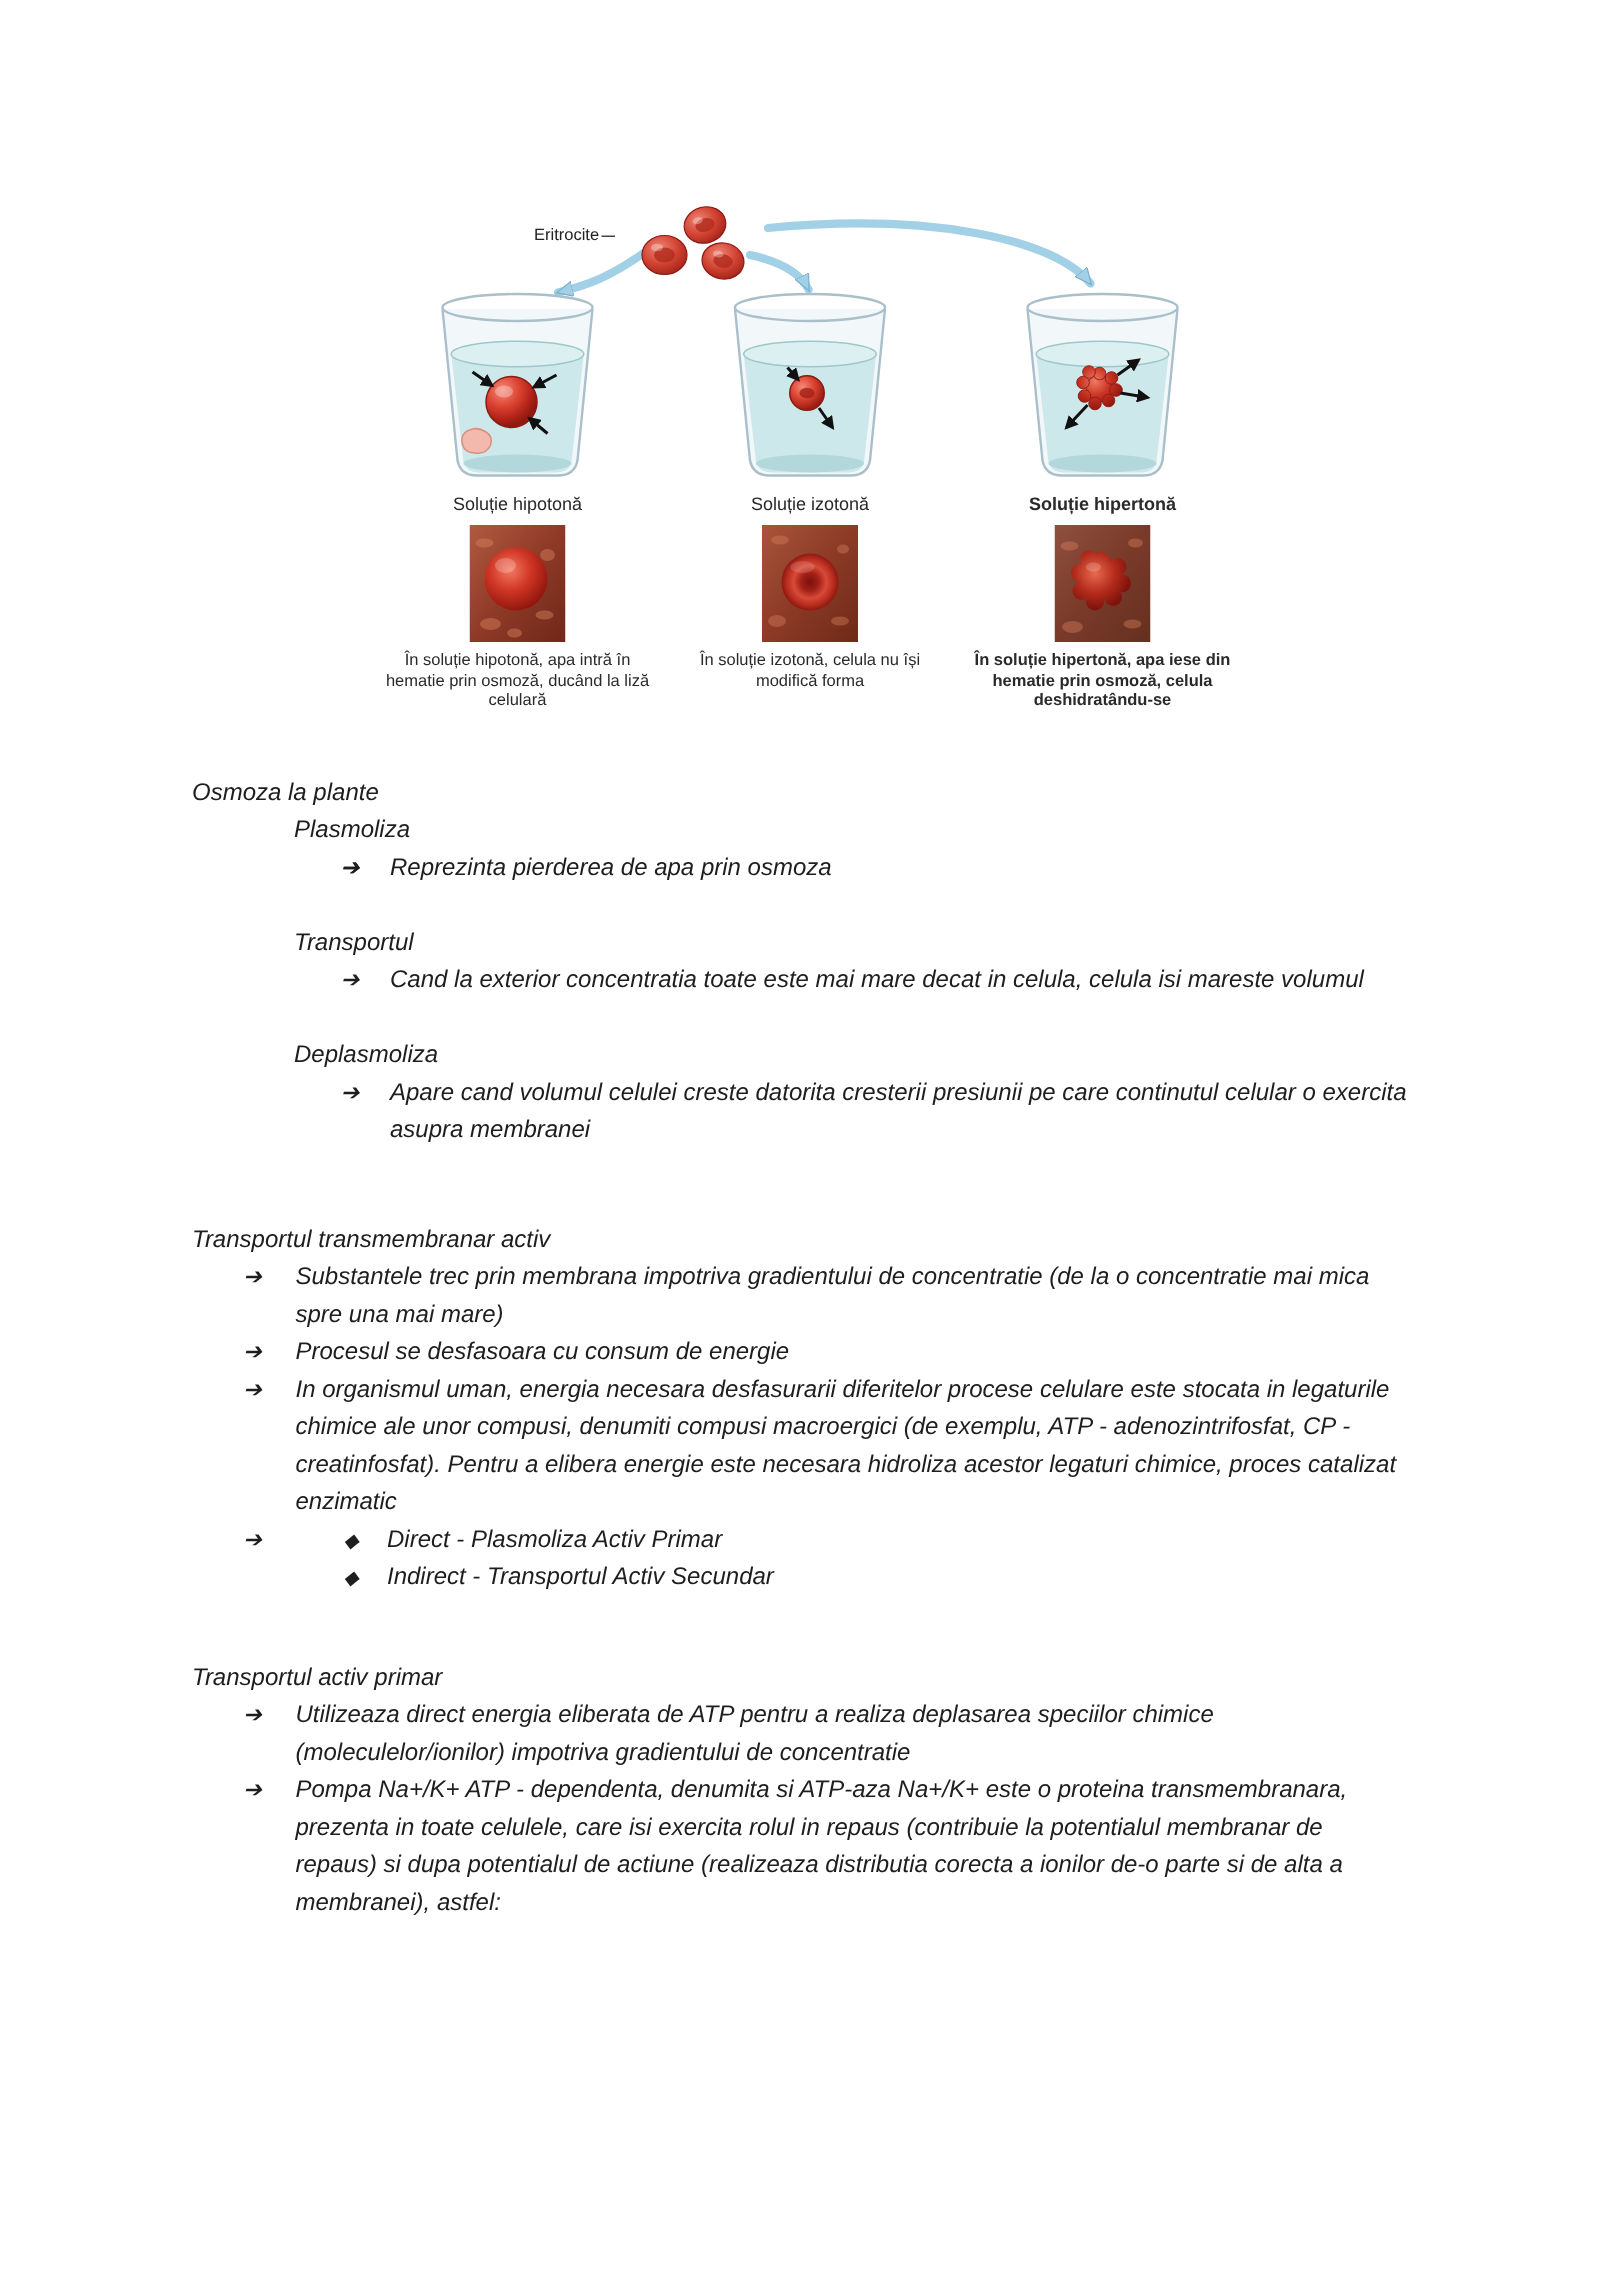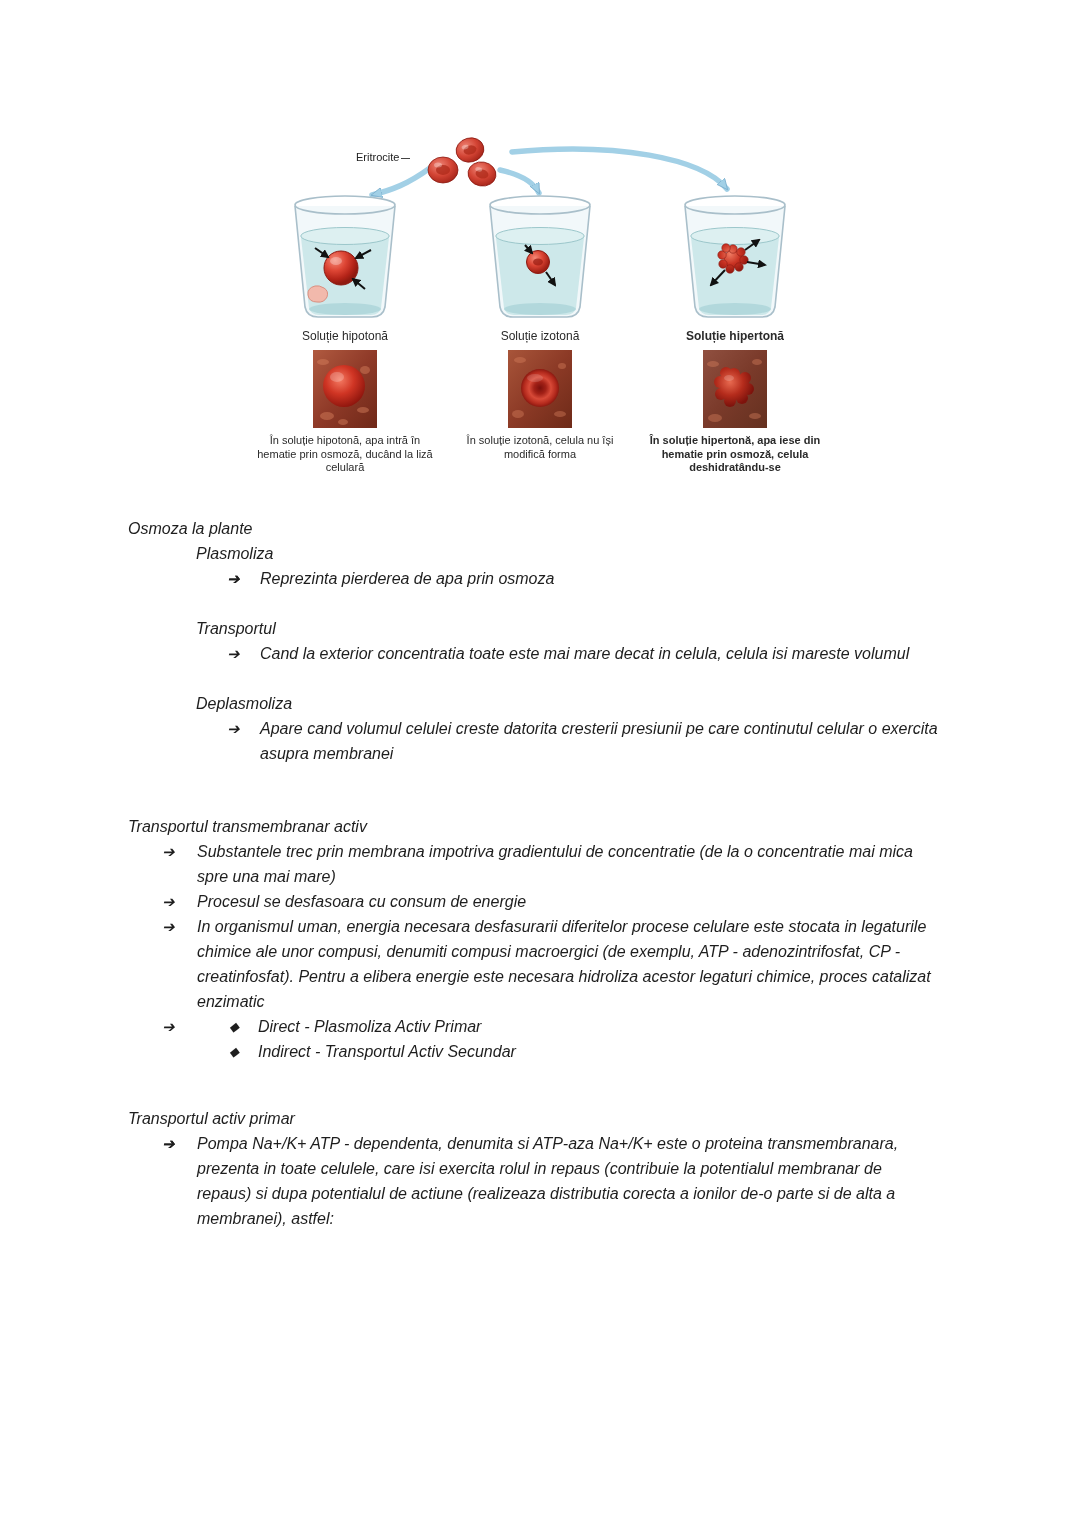--- a/index.html
+++ b/index.html
@@ -318,20 +318,21 @@
     <div class="li diamond-row">
       <span class="glyph diamond">◆</span>
       <span>Indirect - Transportul Activ Secundar</span>
     </div>
 
     <div class="section-gap2"></div>
 
     <div class="txt-line">Transportul activ primar</div>
     <div class="li top">
       <span class="glyph arrow">➔</span>
+      <span>Utilizeaza direct energia eliberata de ATP pentru a realiza deplasarea speciilor chimice (moleculelor/ionilor) impotriva gradientului de concentratie</span>
     </div>
     <div class="li top">
       <span class="glyph arrow">➔</span>
       <span>Pompa Na+/K+ ATP - dependenta, denumita si ATP-aza Na+/K+ este o proteina transmembranara, prezenta in toate celulele, care isi exercita rolul in repaus (contribuie la potentialul membranar de repaus) si dupa potentialul de actiune (realizeaza distributia corecta a ionilor de-o parte si de alta a membranei), astfel:</span>
     </div>
 
   </div>
 </div>
 
 </body></html>

